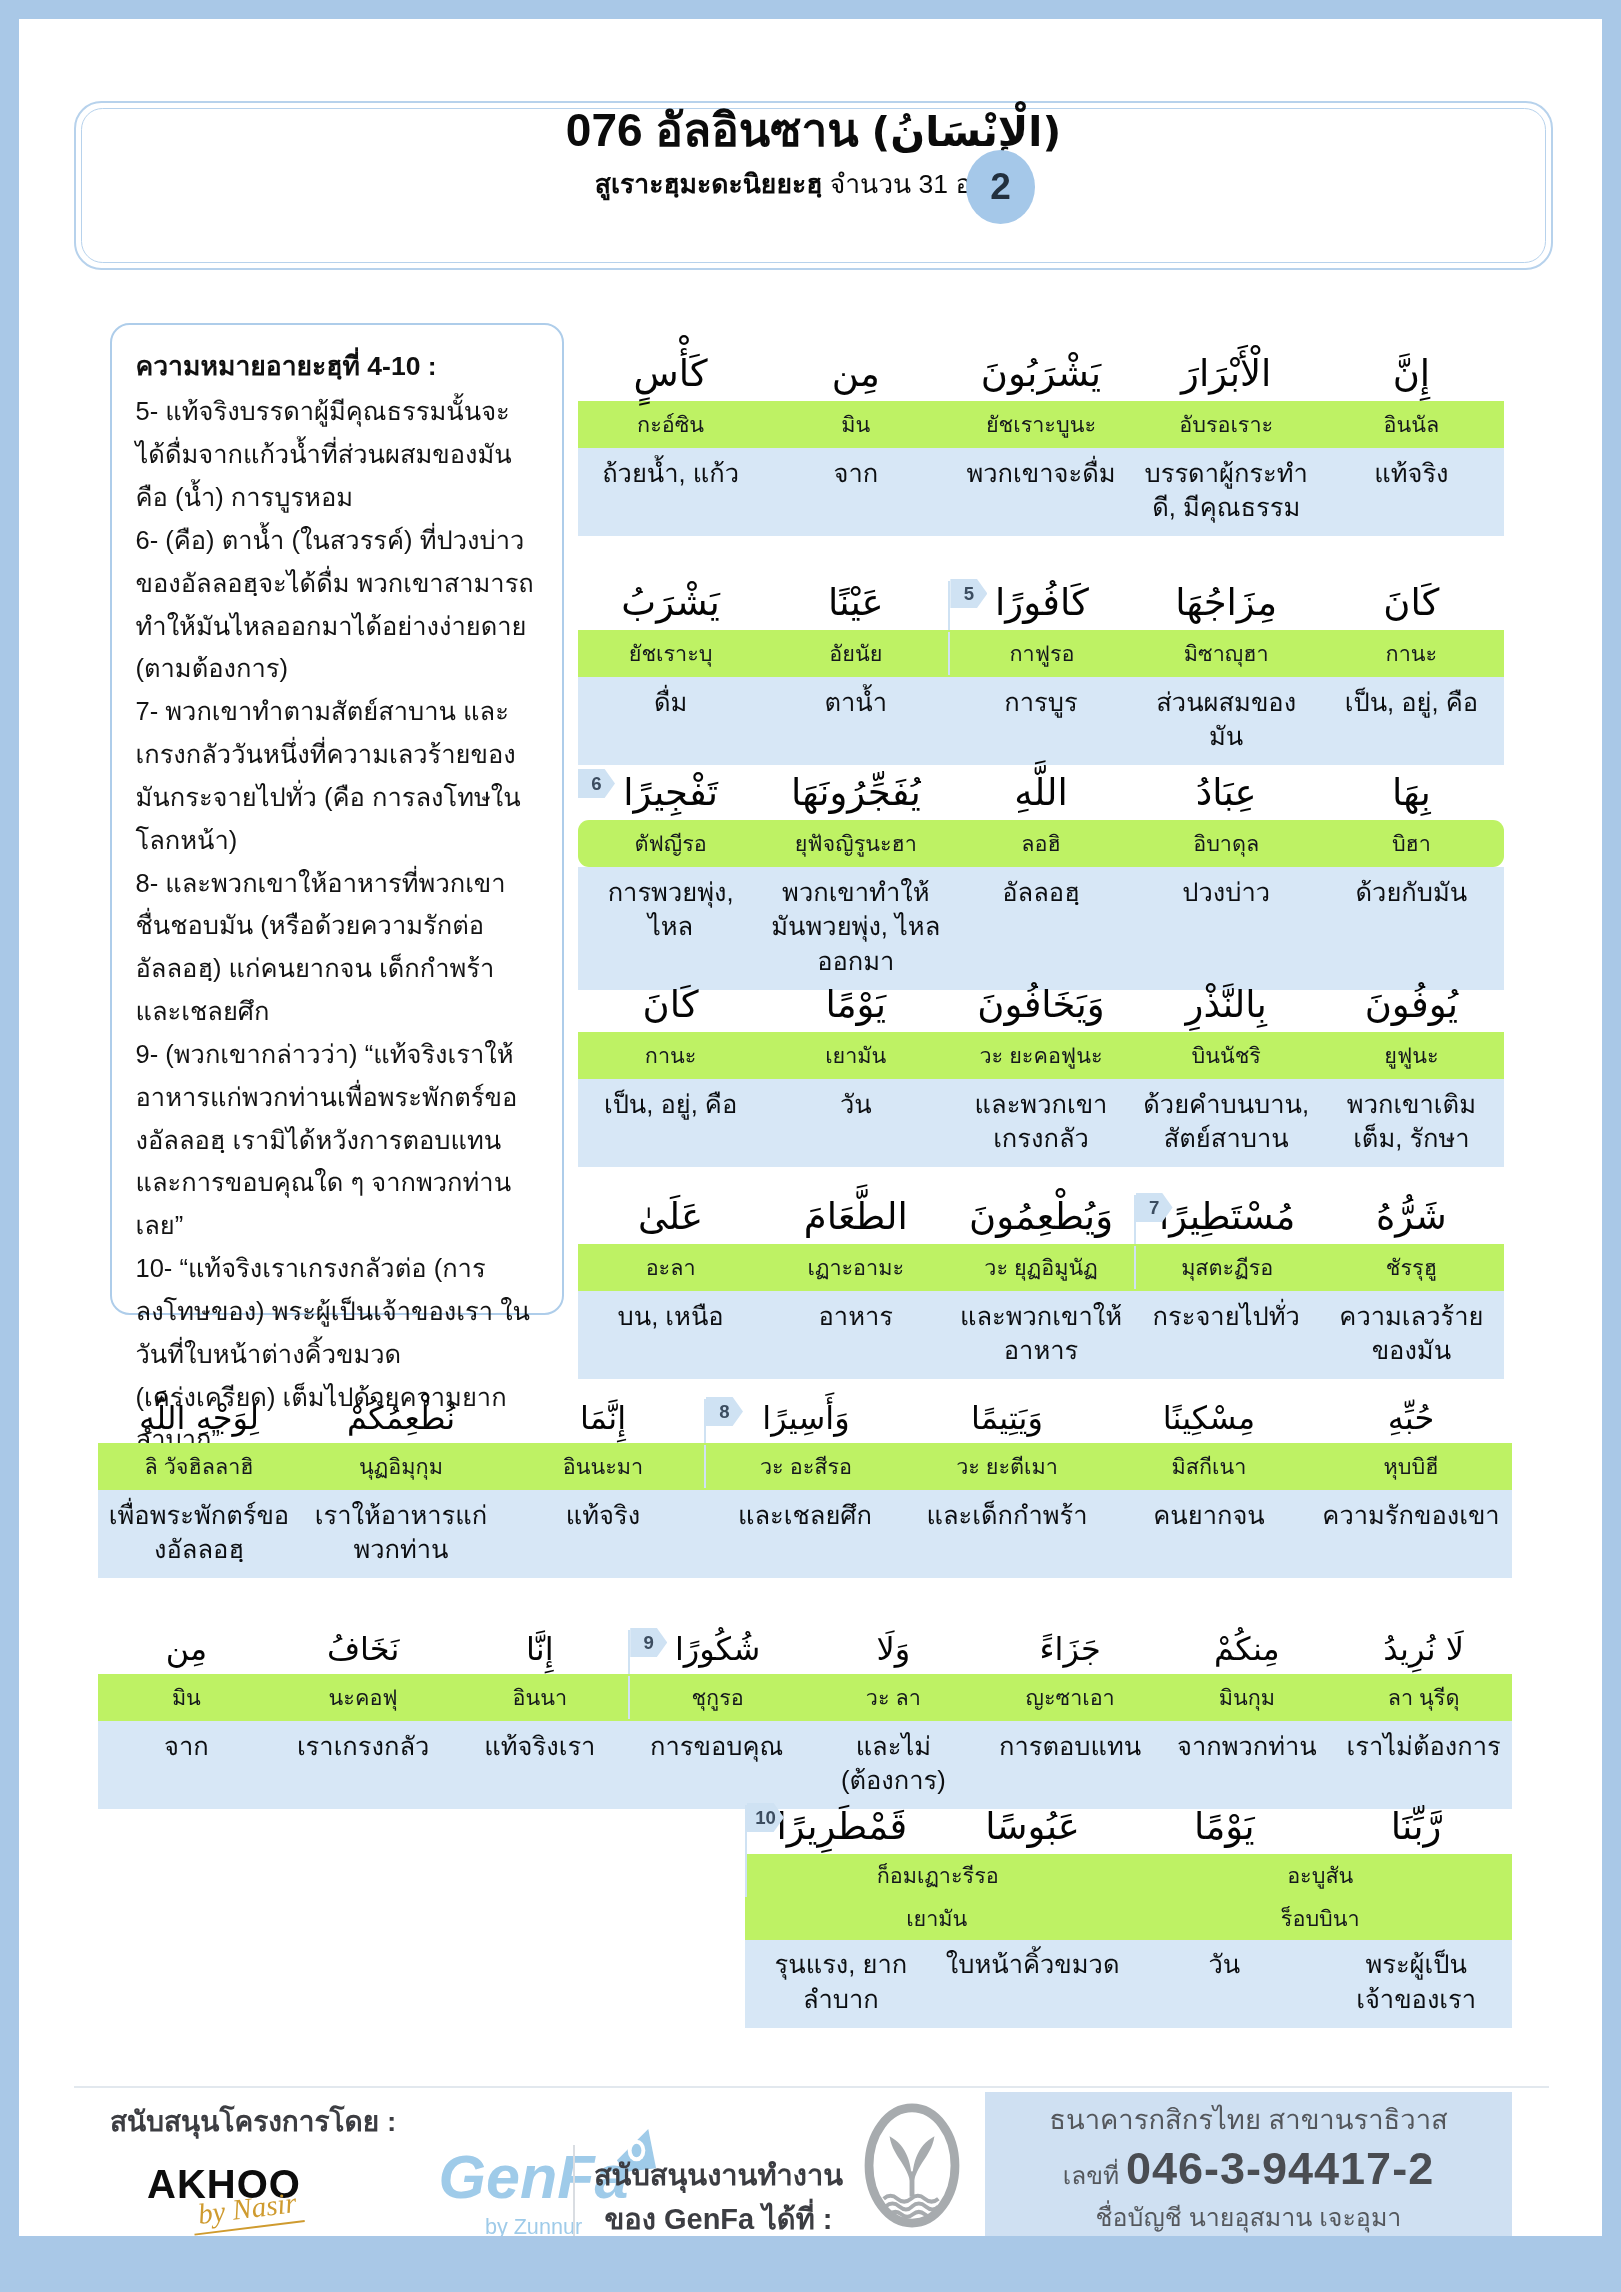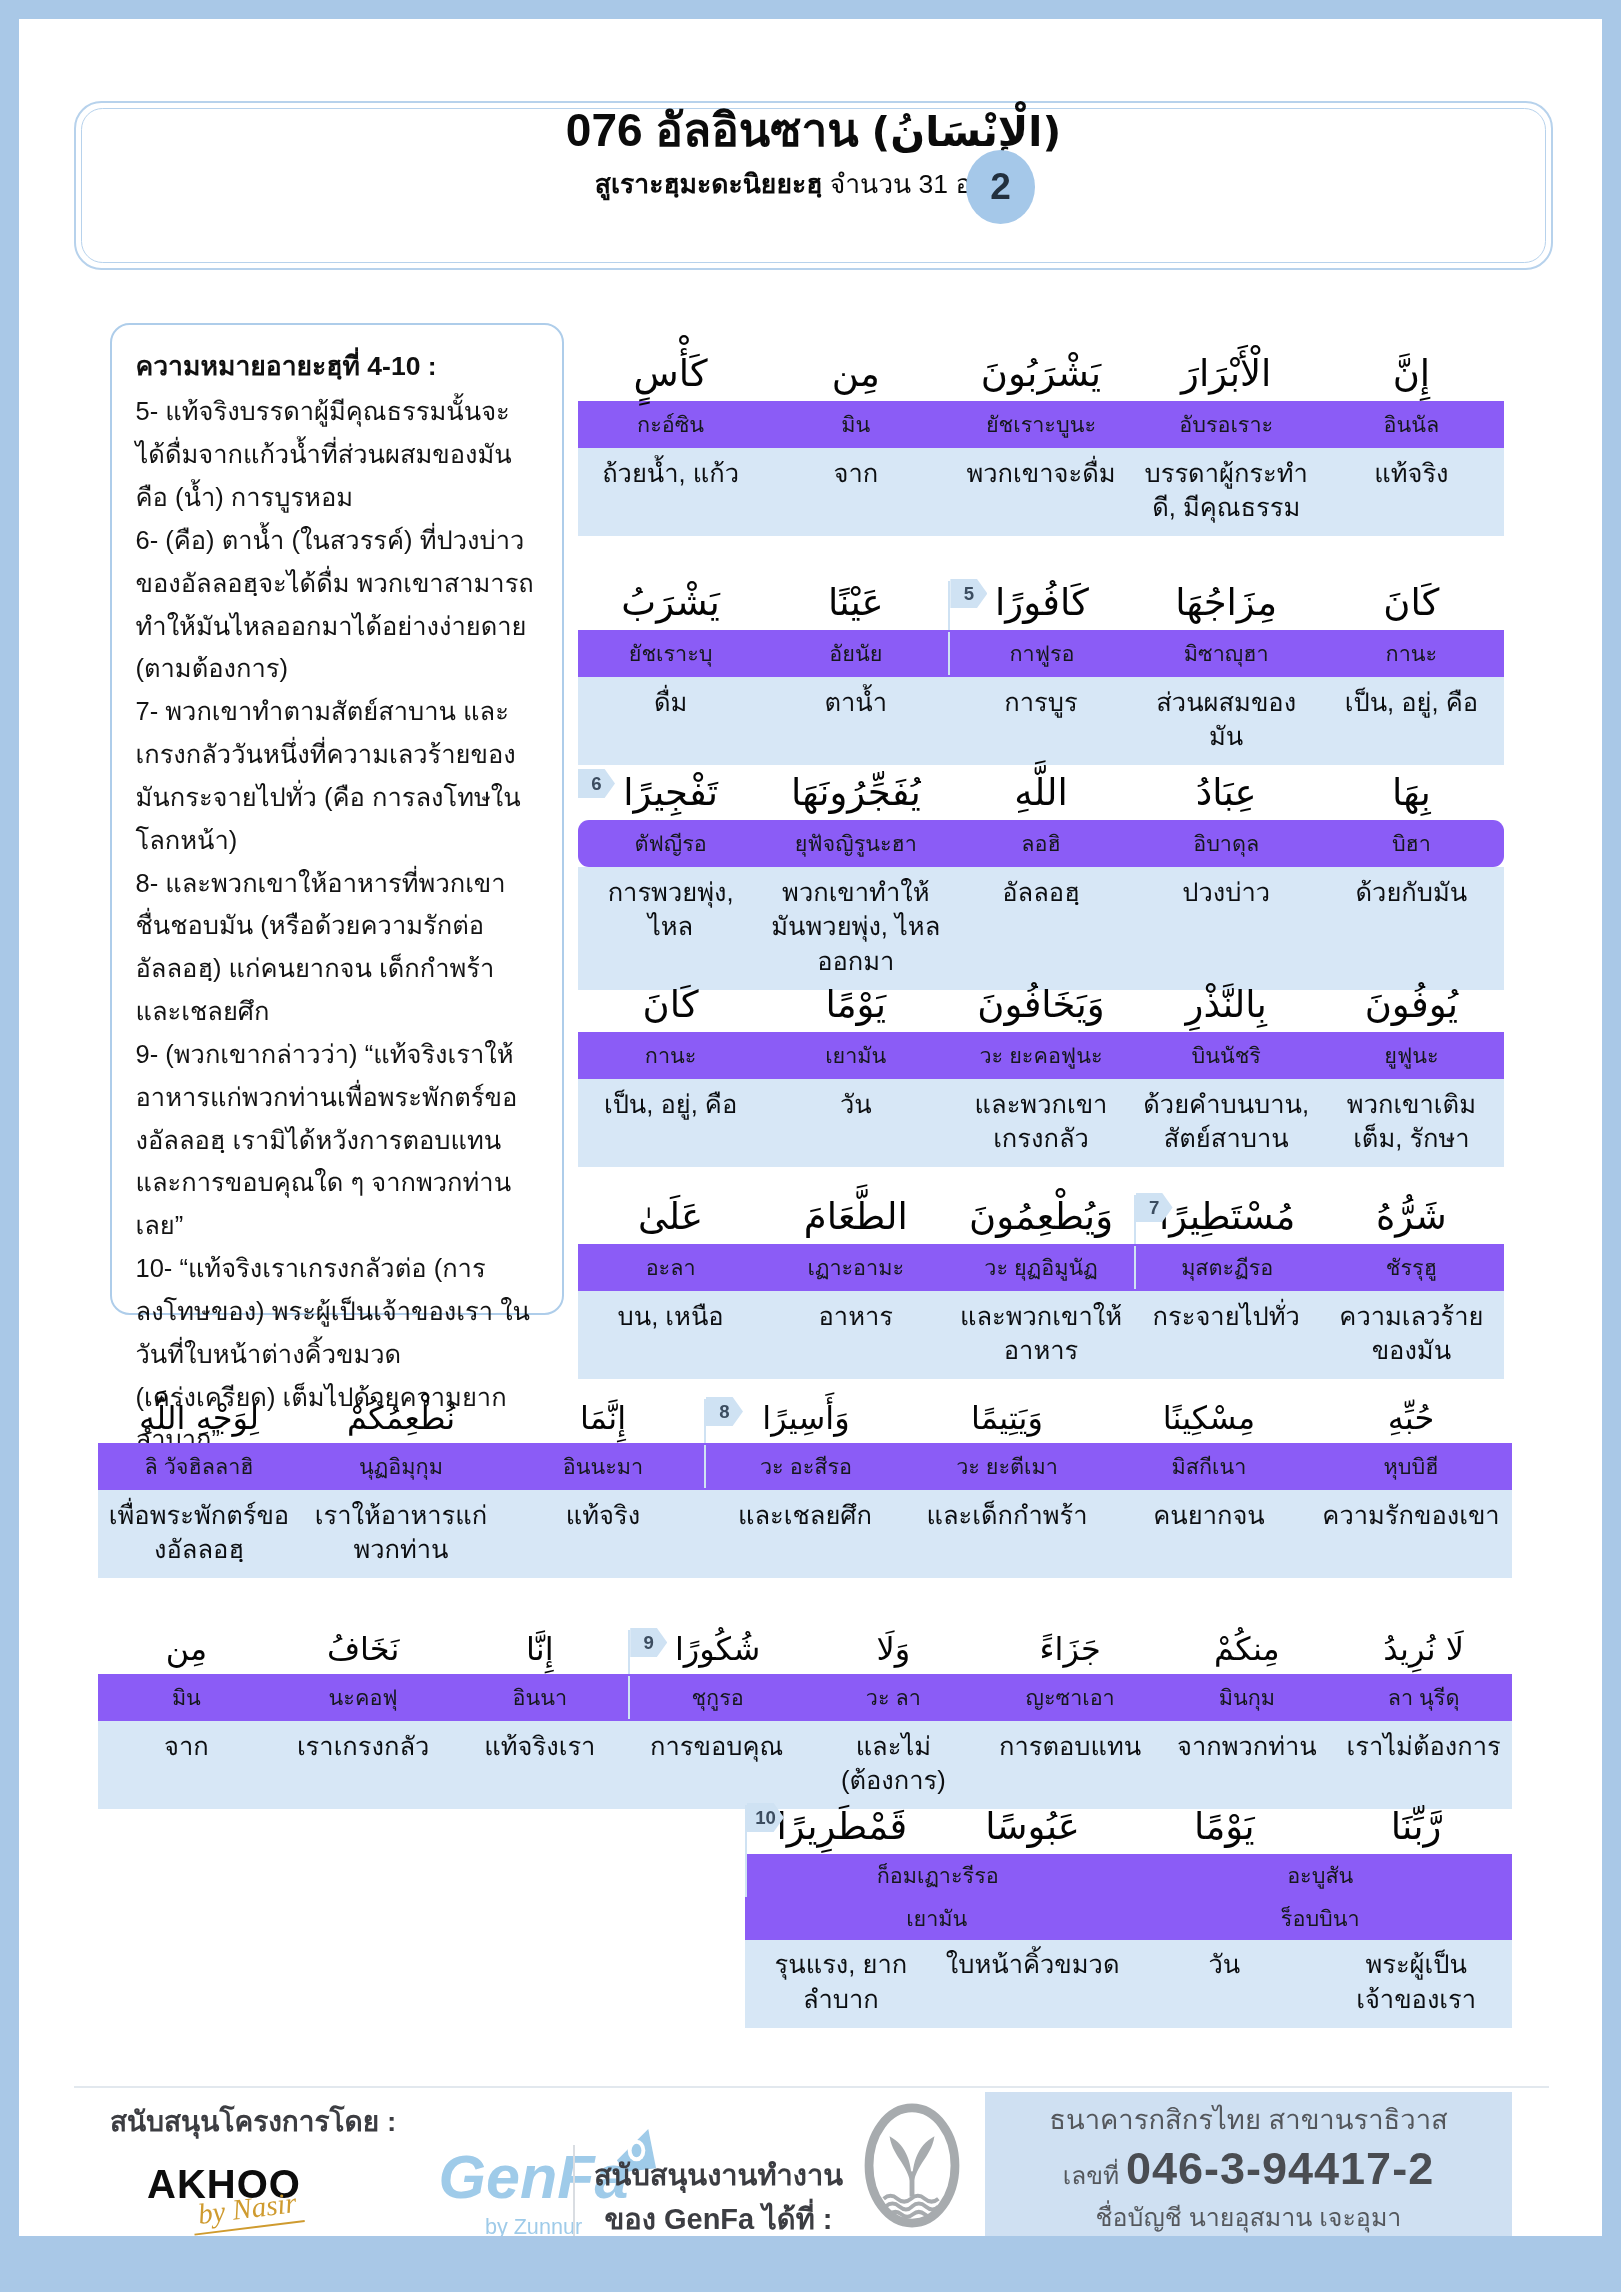--- a/index.html
+++ b/index.html
@@ -34,21 +34,21 @@
   .r4{left:578px;top:1166px;width:926px;}
   .r5{left:98px;top:1365px;width:1414px;}
   .r6{left:98px;top:1596px;width:1414px;}
   .r7{left:745px;top:1776px;width:767px;}
   .strip{display:grid;}
   .strip-ar{height:78px;align-items:end;}
   .ar-cell{position:relative;text-align:center;direction:rtl;
            font-family:"DejaVu Sans",sans-serif;font-size:37px;color:#050505;
            padding:0 5.9px 5.9px 5.9px;box-sizing:border-box;}
   .small-ar .ar-cell{font-size:32px;}
-  .strip-tr{min-height:47px;background:#8b5cf6;align-items:center;}
+  .strip-tr{min-height:47px;background:#bef264;align-items:center;}
   .tr-cell{text-align:center;font-size:21.6px;color:#15181c;padding:3.9px 5.9px;box-sizing:border-box;}
   .strip-mn{background:#d7e7f6;}
   .mn-cell{text-align:center;font-size:25.5px;line-height:1.35;color:#0c0e11;
            padding:7.8px 7.8px 11.8px 7.8px;box-sizing:border-box;}
   .div-l{border-left:2px solid #cfe2f3;}
   .ayah-marker{position:absolute;top:-2px;left:0;width:37px;height:29px;background:#cfe2f3;
                color:#3c4d60;font-size:18.6px;font-weight:bold;direction:ltr;
                display:flex;align-items:center;justify-content:center;
                clip-path:polygon(0 0,72% 0,100% 50%,72% 100%,0 100%);
                font-family:"Liberation Sans",sans-serif;}

